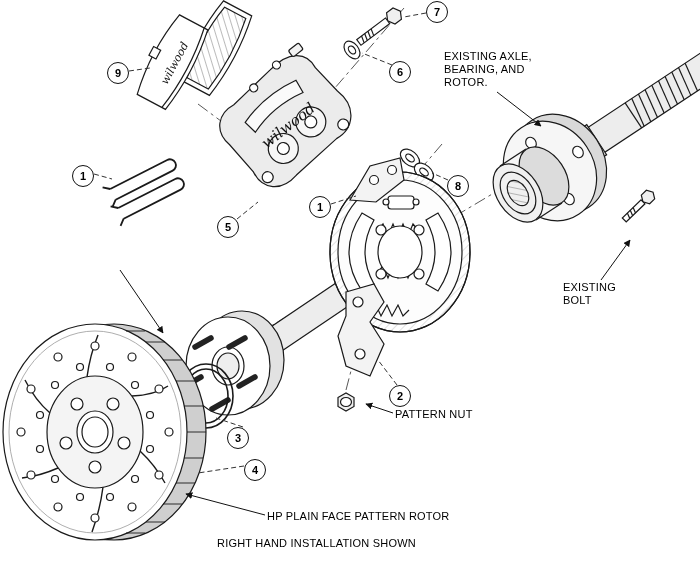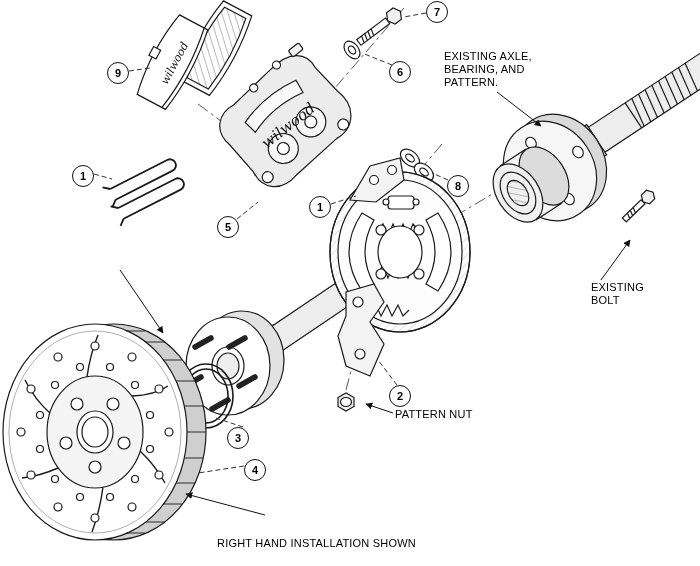--- a/index.html
+++ b/index.html
@@ -317,19 +317,20 @@
     </div>
 <div class="callout" style="left:107px;top:62px">
       <span>9</span>
     </div>
 <div class="callout" style="left:72px;top:165px">
       <span>1</span>
     </div>
 
 <div class="label" style="left:444px;top:50px">EXISTING AXLE,
 BEARING, AND
-PATTERN.</div>
-<div class="label" style="left:591px;top:281px">EXISTING
+ROTOR.</div>
+<div class="label" style="left:563px;top:281px">EXISTING
 BOLT</div>
 <div class="label" style="left:395px;top:408px">PATTERN NUT</div>
+<div class="label" style="left:267px;top:510px">HP PLAIN FACE PATTERN ROTOR</div>
 <div class="label" style="left:217px;top:537px">RIGHT HAND INSTALLATION SHOWN</div>
 
 </div>
 
 </body></html>

